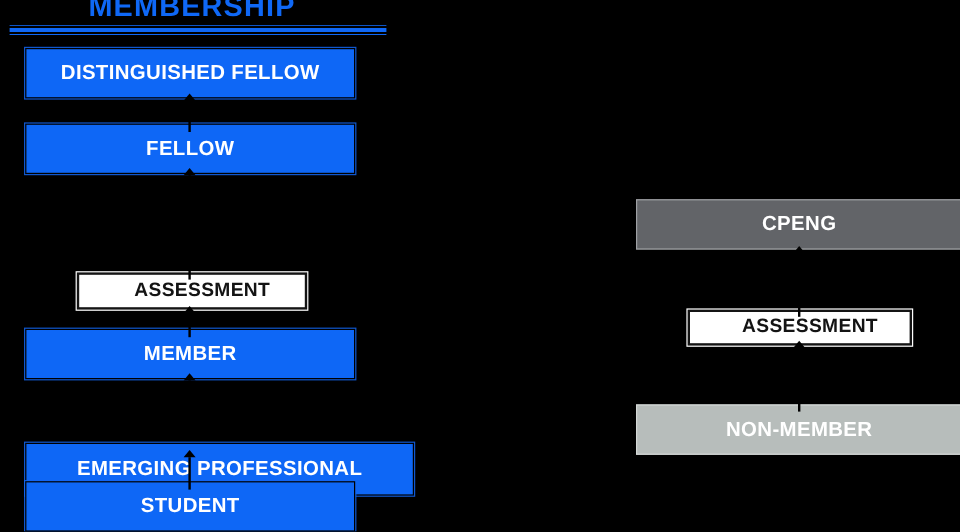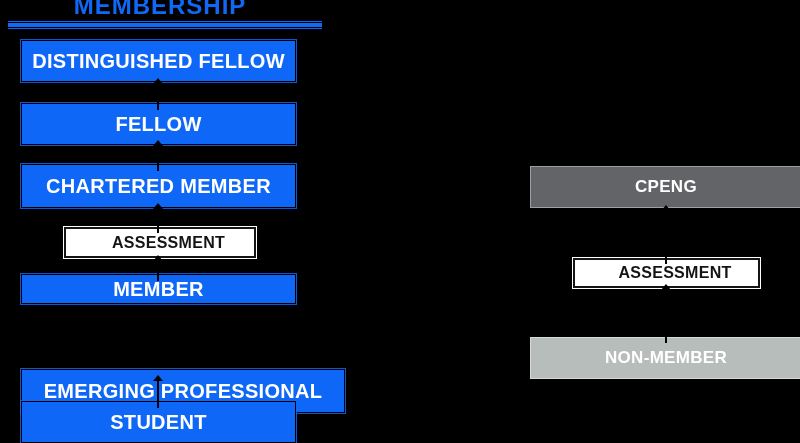--- a/index.html
+++ b/index.html
@@ -18,41 +18,41 @@
       #0F68F6 0px,#0F68F6 1px,transparent 1px,transparent 2px,
       #0F68F6 2px,#0F68F6 6px,transparent 6px,transparent 7px,
       #0F68F6 7px,#0F68F6 8px,transparent 8px);
   }
   
   .box{
     position:absolute;display:flex;align-items:center;justify-content:center;
     box-sizing:border-box;text-transform:uppercase;white-space:nowrap;
   }
   .blue{
-    background:#0E67F6;color:#fff;font-weight:800;font-size:20px;letter-spacing:.3px;
+    background:#0E67F6;color:#fff;font-weight:800;font-size:17px;letter-spacing:.3px;
     box-shadow:0 0 0 1px #000,0 0 0 2px rgba(18,102,243,.85);
   }
   .assess{
     background:#fff;color:#141414;font-weight:800;font-size:16px;letter-spacing:.3px;
     border:2px solid #141414;box-shadow:0 0 0 1px #fff;padding-left:17px;
   }
   .darkgray{
     background:#626468;color:#fff;font-weight:800;font-size:17px;letter-spacing:.3px;
     border:1px solid #9EA0A4;
   }
   .lightgray{
     background:#B7BDBB;color:#fff;font-weight:800;font-size:17px;letter-spacing:.3px;
     border:1px solid #D4D8D6;
   }
   
   .b1{left:22px;top:41px;width:273px;height:40px;}
   .b2{left:22px;top:104px;width:273px;height:40px;text-align:center;}
   .b3{left:22px;top:165px;width:273px;height:42px;}
   .al{left:64px;top:227px;width:192px;height:31px;}
-  .b4{left:22px;top:275px;width:273px;height:28px;}
+  .b4{left:22px;top:275px;width:273px;height:40px;}
   .b5{left:22px;top:337px;width:322px;height:42px;margin-top:33px;}
   .b6{left:22px;top:402px;width:273px;height:40px;}
   
   .r1{left:530px;top:166px;width:272px;height:42px;}
   .ar{left:573px;top:258px;width:187px;height:30px;}
   .r3{left:530px;top:337px;width:272px;height:42px;}
   
   .arrow{position:absolute;z-index:5;}
   .arrow .tip{
     width:0;height:0;
@@ -72,21 +72,20 @@
 </head>
 <body>
 
 <div class="stage">
 
   <div class="title">MEMBERSHIP</div>
   <div class="underline"></div>
 
   <div class="box blue b1">DISTINGUISHED FELLOW</div>
   <div class="box blue b2">FELLOW</div>
-  <div class="box blue b3">CHARTERED MEMBER</div>
   <div class="box assess al">ASSESSMENT</div>
   <div class="box blue b4">MEMBER</div>
   <div class="box blue b5">EMERGING PROFESSIONAL</div>
   <div class="box blue b6">STUDENT</div>
 
   <div class="box darkgray r1">CPENG</div>
   <div class="box assess ar">ASSESSMENT</div>
   <div class="box lightgray r3">NON-MEMBER</div>
 
   <div class="arrow a1">

